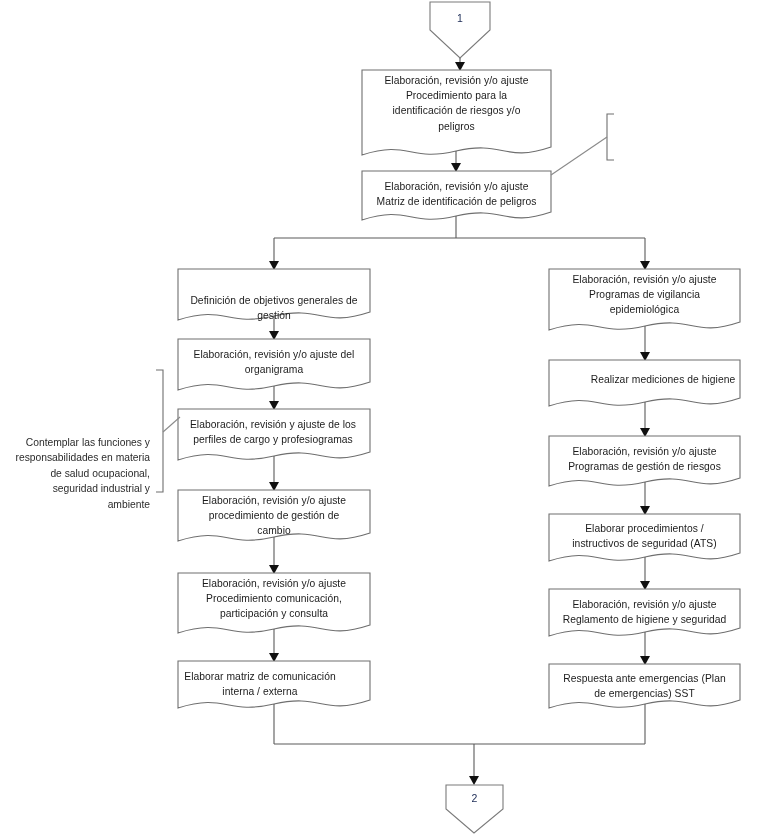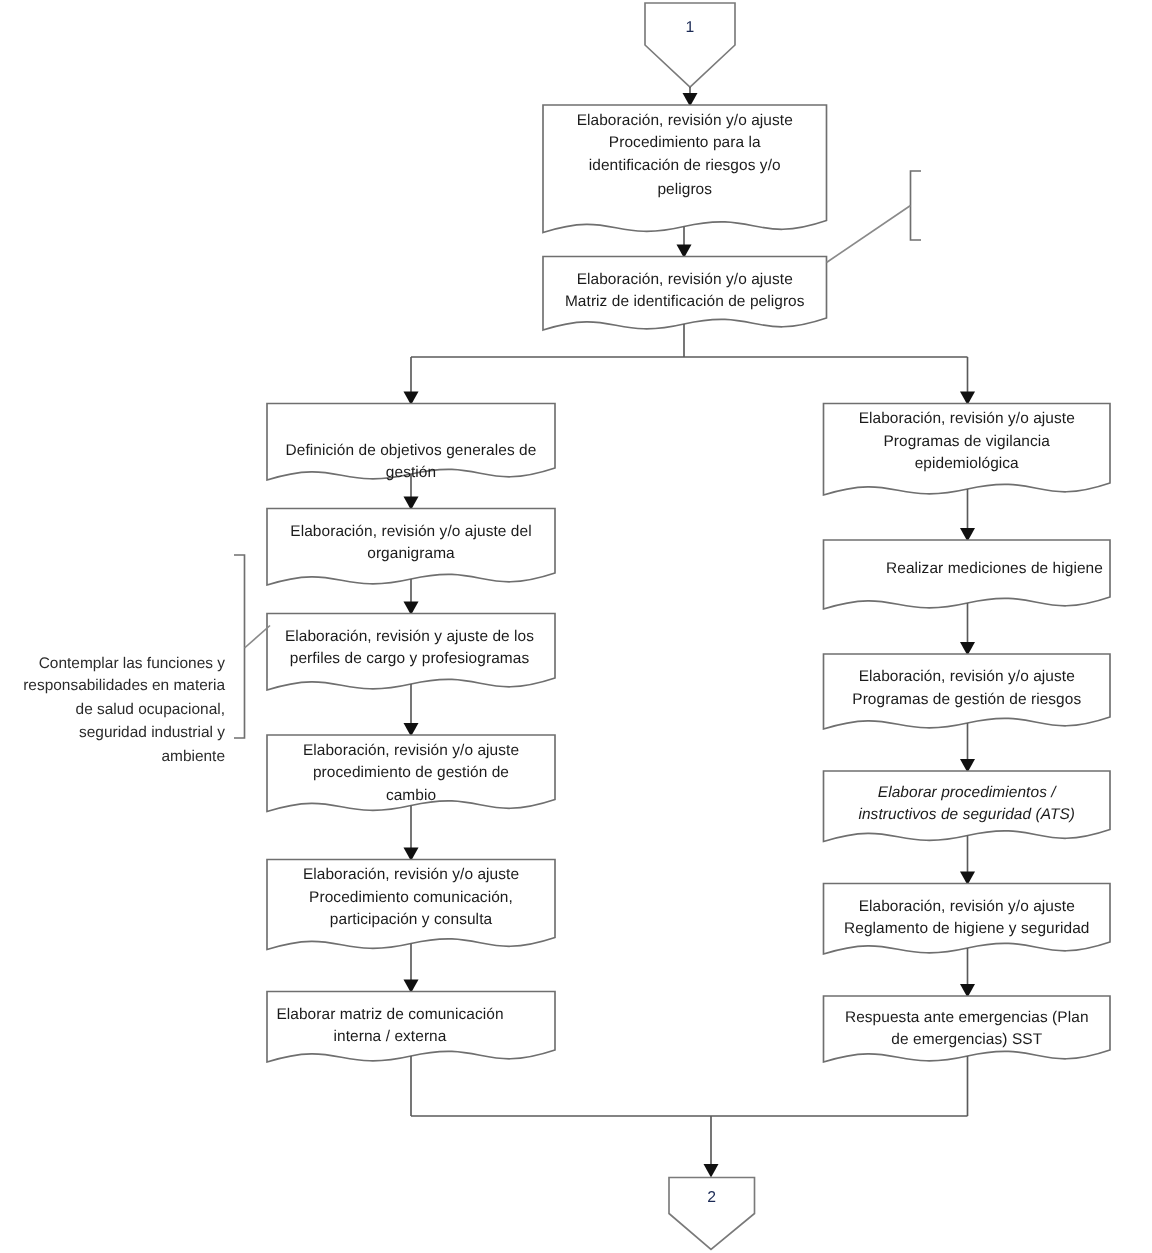--- a/index.html
+++ b/index.html
@@ -252,21 +252,21 @@
 
   <div class="node-text" style="left:549px; top:372px; width:228px;">
     <span>Realizar mediciones de higiene</span>
   </div>
 
   <div class="node-text" style="left:549px; top:444px; width:191px;">
     <span>Elaboración, revisión y/o ajuste</span>
     <span>Programas de gestión de riesgos</span>
   </div>
 
-  <div class="node-text" style="left:549px; top:521px; width:191px;font-style:italic;">
+  <div class="node-text" style="left:549px; top:521px; width:191px;">
     <span>Elaborar procedimientos /</span>
     <span>instructivos de seguridad (ATS)</span>
   </div>
 
   <div class="node-text" style="left:549px; top:597px; width:191px;">
     <span>Elaboración, revisión y/o ajuste</span>
     <span>Reglamento de higiene y seguridad</span>
   </div>
 
   <div class="node-text" style="left:549px; top:671px; width:191px;">

